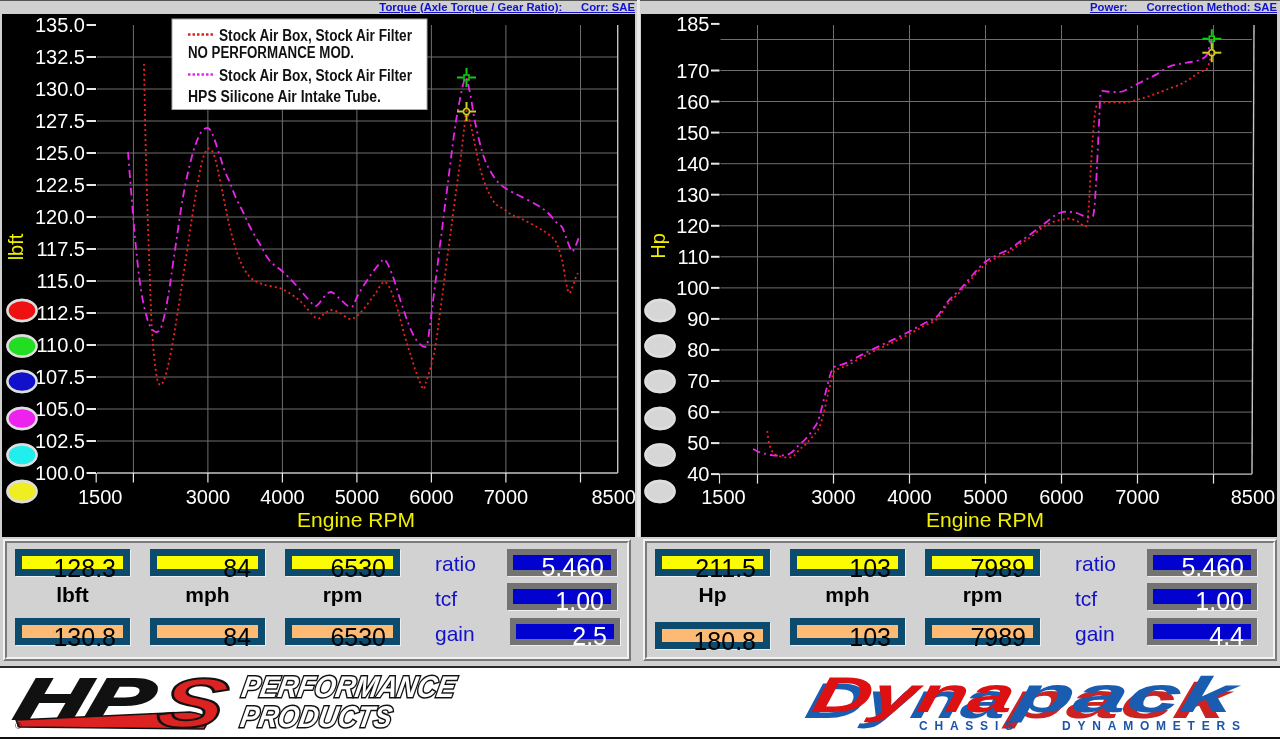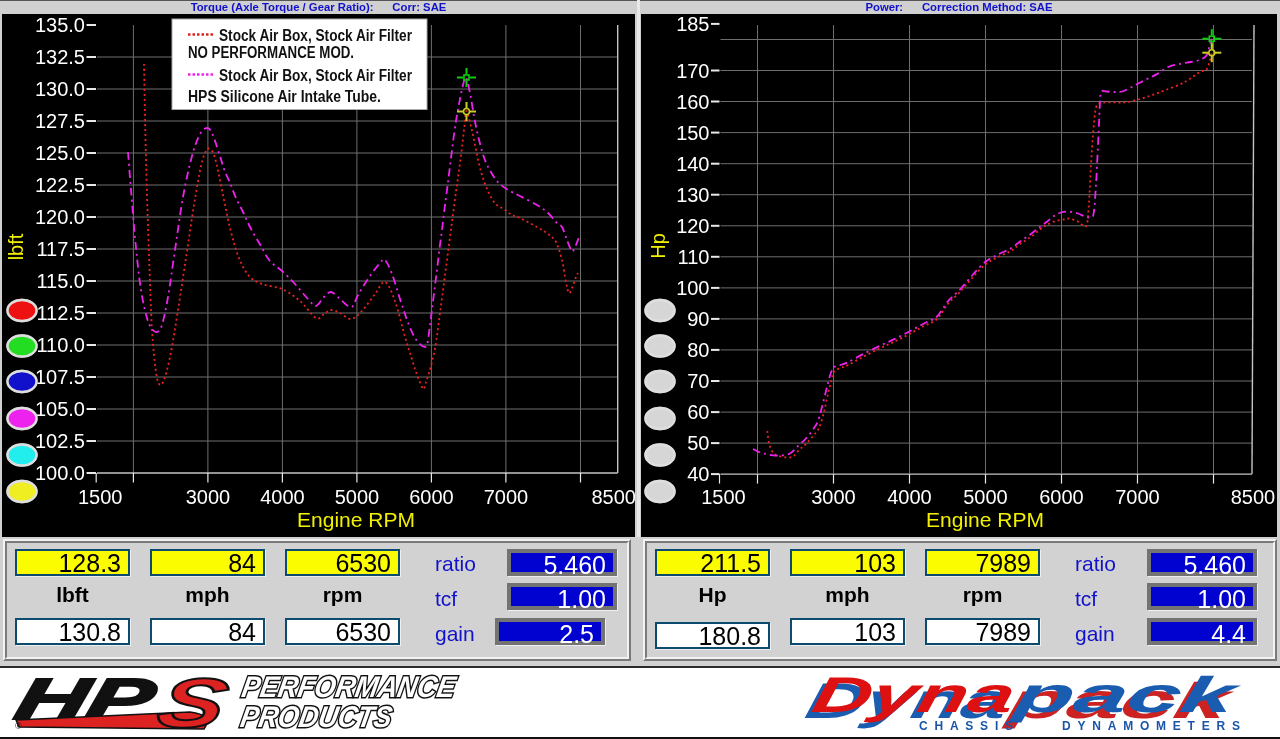--- a/index.html
+++ b/index.html
@@ -1,25 +1,25 @@
 <!DOCTYPE html>
 <html><head><meta charset="utf-8">
 <style>
 * { margin:0; padding:0; box-sizing:border-box; }
 body { width:1280px; height:739px; background:#d0d0d0; font-family:"Liberation Sans", sans-serif; position:relative; overflow:hidden; }
 .abs { position:absolute; }
-.title { position:absolute; top:0; height:25px; font-size:11.3px; font-weight:bold; color:#1111cc; text-align:center; line-height:14px; }
+.title { position:absolute; top:0; height:25px; font-size:11.3px; font-weight:bold; color:#1111cc; text-align:right; line-height:14px;text-decoration:underline; }
 svg text { font-family:"Liberation Sans", sans-serif; }
 .gapstrip { position:absolute; left:636.5px; top:0; width:3px; height:537px; background:#e8e8e8; }
 .dpanel { position:absolute; top:539px; height:122px; background:#d2d2d2; border:2px solid; border-color:#f2f2f2 #7a7a7a #7a7a7a #f2f2f2; }
 .dpanel .inner { position:absolute; left:0; top:0; right:0; bottom:0; border:2px solid; border-color:#7a7a7a #f2f2f2 #f2f2f2 #7a7a7a; }
-.vbox { position:absolute; width:115px; height:27px; border:2px solid #0c4a6e; font-size:25px; text-align:right; padding-right:7px; line-height:24px; color:#000; box-shadow:1px 1px 0 #eee; }
+.vbox { position:absolute; width:115px; height:27px; border:7px solid #0c4a6e; font-size:25px; text-align:right; padding-right:7px; line-height:24px; color:#000; box-shadow:1px 1px 0 #eee; }
 .ybox { background:#fcfc00; }
-.gbox { background:#ffffff; }
-.bbox { position:absolute; width:110px; height:27px; border:4px solid #737373; font-size:25px; text-align:right; padding-right:7px; line-height:24px; color:#fff; background:#0202d0; box-shadow:1px 1px 0 #eee; }
+.gbox { background:#fdba74; }
+.bbox { position:absolute; width:110px; height:27px; border:6px solid #737373; font-size:25px; text-align:right; padding-right:7px; line-height:24px; color:#fff; background:#0202d0; box-shadow:1px 1px 0 #eee; }
 .ulabel { position:absolute; width:115px; text-align:center; font-size:21px; font-weight:bold; color:#000; }
 .blabel { position:absolute; font-size:21px; font-weight:normal; color:#1111cc; }
 .whiteband { position:absolute; left:0; top:666px; width:1280px; height:71px; background:#ffffff; border-top:2px solid #2a2a2a; }
 .botline { position:absolute; left:0; top:737px; width:1280px; height:2px; background:#111; }
 .topline { position:absolute; left:0; top:0; width:1280px; height:1px; background:#555; }
 </style></head>
 <body>
 <div class="topline"></div>
 <div class="title" style="left:2px; width:633px;">Torque (Axle Torque / Gear Ratio):&nbsp;&nbsp;&nbsp;&nbsp;&nbsp;&nbsp;Corr: SAE</div>
 <div class="title" style="left:641px; width:636px;">Power:&nbsp;&nbsp;&nbsp;&nbsp;&nbsp;&nbsp;Correction Method: SAE</div>
@@ -244,21 +244,21 @@
   <div class="bbox" style="left:502px; top:7.5px;">5.460</div>
   <div class="ulabel" style="left:10px; top:42px;">lbft</div>
   <div class="ulabel" style="left:145px; top:42px;">mph</div>
   <div class="ulabel" style="left:280px; top:42px;">rpm</div>
   <div class="blabel" style="left:430px; top:46px;">tcf</div>
   <div class="bbox" style="left:502px; top:42px;">1.00</div>
   <div class="vbox gbox" style="left:10px; top:77px;">130.8</div>
   <div class="vbox gbox" style="left:145px; top:77px;">84</div>
   <div class="vbox gbox" style="left:280px; top:77px;">6530</div>
   <div class="blabel" style="left:430px; top:81px;">gain</div>
-  <div class="bbox" style="left:490px; top:77px;">2.5</div>
+  <div class="bbox" style="left:505px; top:77px;">2.5</div>
 </div>
 
 <div class="dpanel" style="left:643px; width:634px;">
     <div class="inner"></div>
   <div class="vbox ybox" style="left:10px; top:7.5px;">211.5</div>
   <div class="vbox ybox" style="left:145px; top:7.5px;">103</div>
   <div class="vbox ybox" style="left:280px; top:7.5px;">7989</div>
   <div class="blabel" style="left:430px; top:11px;">ratio</div>
   <div class="bbox" style="left:502px; top:7.5px;">5.460</div>
   <div class="ulabel" style="left:10px; top:42px;">Hp</div>

